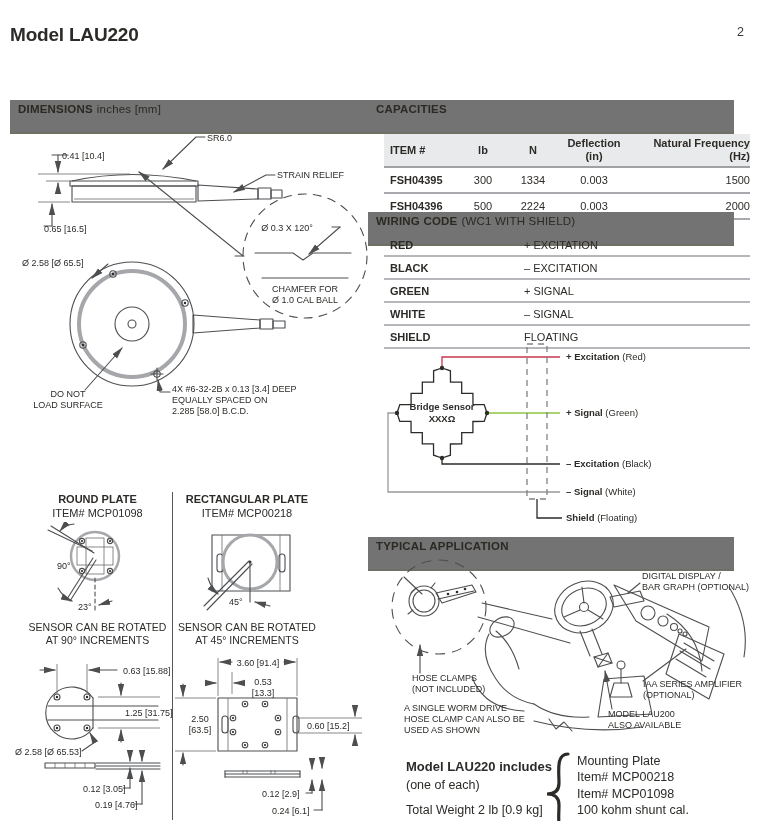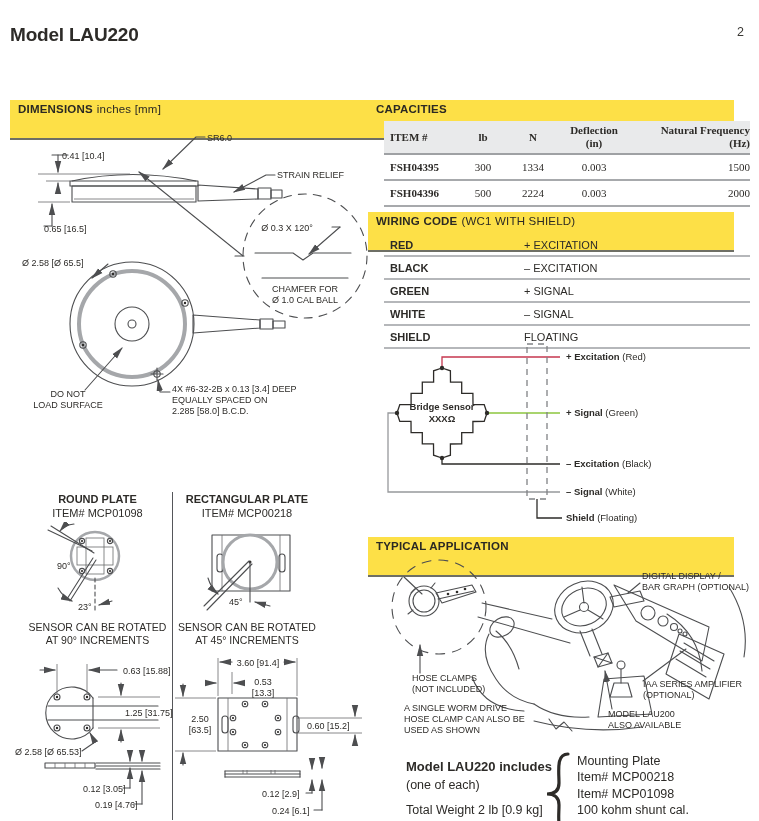--- a/index.html
+++ b/index.html
@@ -1,27 +1,27 @@
 <!DOCTYPE html>
 <html><head>
 <meta charset="utf-8">
 <style>
   html,body{margin:0;padding:0;background:#fff;}
   body{font-family:"Liberation Sans",sans-serif;color:#2d2b28;-webkit-font-smoothing:antialiased;}
   #page{position:relative;width:759px;height:821px;background:#fff;overflow:hidden;margin-top:16px;}
   .abs{position:absolute;}
   #page-title{left:10px;top:8px;font-size:19px;font-weight:bold;letter-spacing:-.2px;}
   #page-number{left:737px;top:9px;font-size:12.5px;color:#3a3834;}
-  .bar{height:17px;background:#fde047;border-bottom:2px solid #6e6f65;padding:3px 0 18px 8px;
+  .bar{height:17px;background:#737373;border-bottom:2px solid #6e6f65;padding:3px 0 12px 8px;
        font-size:11.5px;font-weight:bold;letter-spacing:.2px;color:#2b2923;}
   .bar .note{font-weight:normal;margin-left:4px;}
   .bar-left{left:10px;width:352px;}
   .bar-right{left:368px;width:358px;}
   
-  #cap-table{left:384px;top:105px;width:366px;font-size:11px;font-family:Liberation Serif, serif;}
+  #cap-table{left:384px;top:118px;width:366px;font-size:11px;}
   .cap-row{display:flex;align-items:center;}
   .cap-head{background:#e9eaeb;border-bottom:2px solid #9fa1a4;height:32px;font-weight:bold;}
   .cap-body{height:24px;border-bottom:2px solid #a7a9ac;}
   .c-item{width:70px;padding-left:6px;}
   .c-lb{width:46px;text-align:center;}
   .c-n{width:54px;text-align:center;}
   .c-def{width:68px;text-align:center;line-height:13px;}
   .c-frq{width:122px;text-align:right;line-height:13px;}
   .cap-body .c-item{font-weight:bold;}
   

